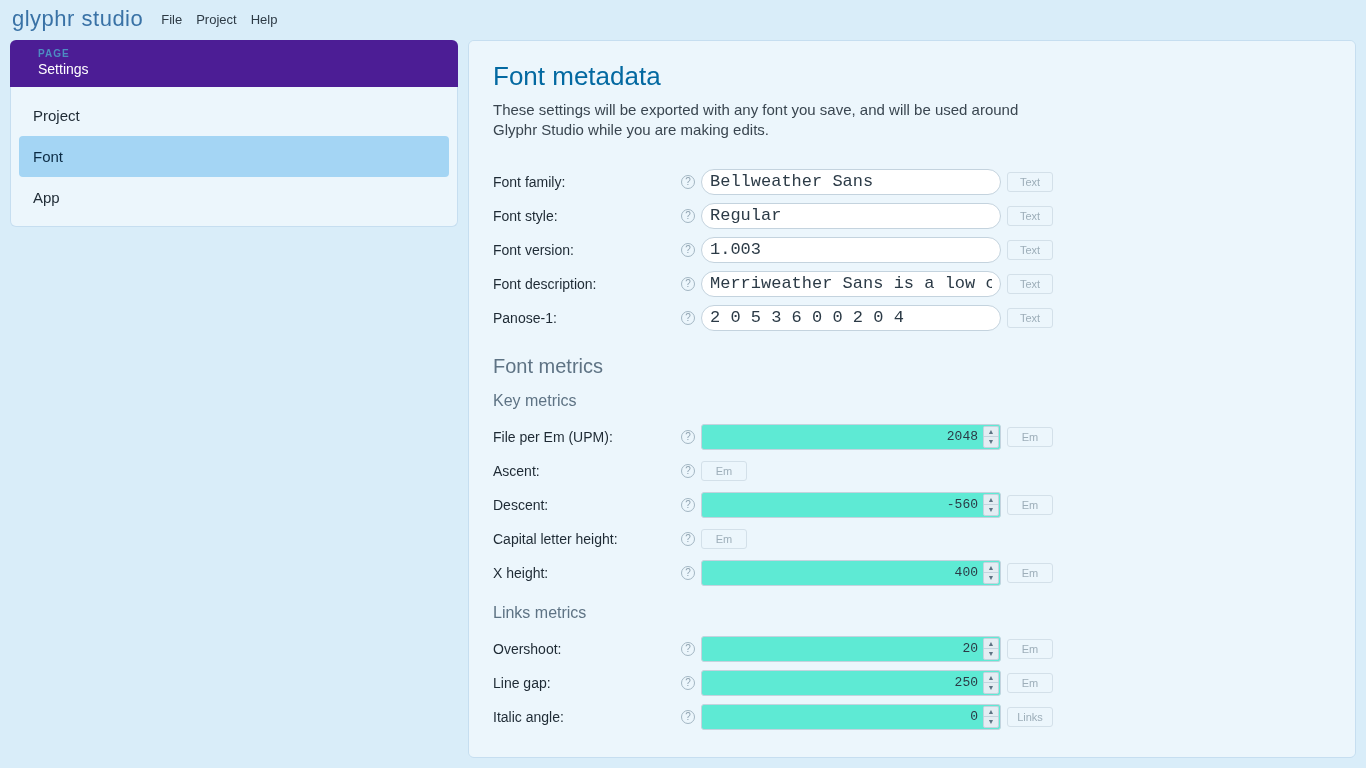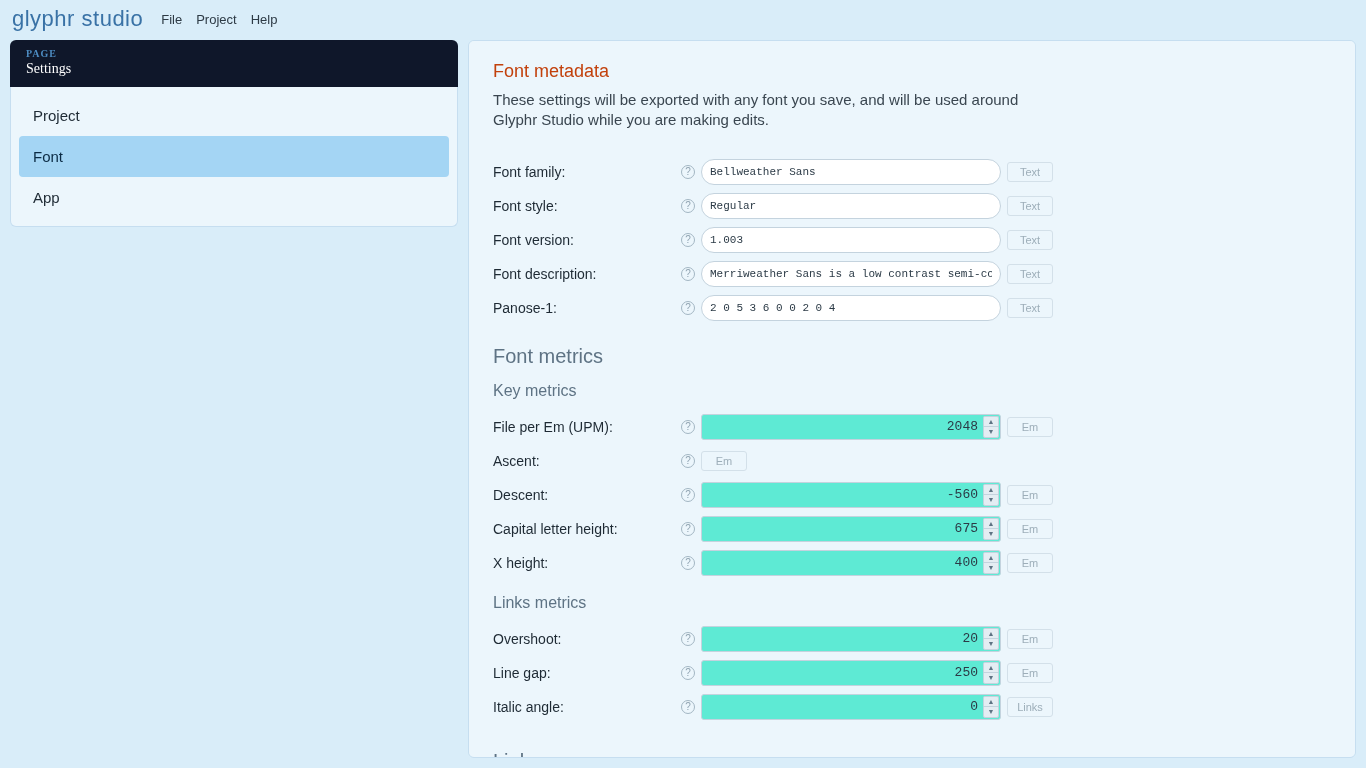--- a/index.html
+++ b/index.html
@@ -34,25 +34,24 @@
   }
   
   .layout {
     display: flex;
     gap: 10px;
     padding: 2px 10px 10px 10px;
   }
   
   .leftcol { width: 448px; flex: none; }
   .page-hdr {
-    background: #0f172a;
+    background: #4c1d95;
     color: #fff;
     border-radius: 6px 6px 0 0;
-    padding: 8px 16px 10px;
-    font-family: Liberation Serif, serif;
+    padding: 8px 28px 10px;
   }
   .page-hdr .eyebrow {
     font-size: 10px; letter-spacing: 1px;
     color: #4d8cc2; font-weight: 600;
   }
   .page-hdr .title { font-size: 14px; font-weight: 500; margin-top: 2px; }
   .tabcard {
     background: #ecf6fc;
     border: 1px solid #c6def0;
     border-top: none;
@@ -75,21 +74,21 @@
     border-radius: 6px;
     padding: 20px 24px 0 24px;
     height: 718px;
     overflow-y: auto;
     scrollbar-width: thin;
     scrollbar-color: #b6d2e6 #ecf6fc;
   }
   .main::-webkit-scrollbar { width: 10px; }
   .main::-webkit-scrollbar-thumb { background: #b6d2e6; border-radius: 5px;}
   .main::-webkit-scrollbar-track { background: #ecf6fc; }
-  .h1 { color: #c2410c; font-size: 18px; font-weight: 400; margin-bottom: 8px;}
+  .h1 { color: #0369a1; font-size: 26px; font-weight: 400; margin-bottom: 8px;}
   .h2 { color: #5e7384; font-size: 20px; font-weight: 400; margin-top: 20px; margin-bottom: 6px;}
   .h3 { color: #5e7384; font-size: 16px; font-weight: 400; margin-top: 14px; margin-bottom: 10px;}
   .desc { color: #3a4650; font-size: 15px; max-width: 560px; line-height: 1.35; margin-bottom: 24px;}
   .fieldrow {
     display: grid;
     grid-template-columns: 178px 18px 300px 50px;
     align-items: center;
     column-gap: 6px;
     height: 34px;
     font-size: 14px;
@@ -105,21 +104,21 @@
     justify-self: end;
     cursor: help;
   }
   .txtinput {
     width: 100%; height: 26px;
     border: 1px solid #c4d3de;
     border-radius: 13px;
     background: #fff;
     padding: 0 8px;
     font-family: ui-monospace, Menlo, Consolas, "Courier New", monospace;
-    font-size: 11px;
+    font-size: 17px;
     color: #2b3a46;
   }
   .numwrap { position: relative; }
   .numinput {
     width: 100%; height: 26px;
     border: 1px solid #c4d3de;
     border-radius: 3px;
     background: #5eead4;
     padding: 0 22px 0 8px;
     font-family: ui-monospace, Menlo, Consolas, "Courier New", monospace;
@@ -251,27 +250,20 @@
             <div>▲</div>
             <div>▼</div>
           </div>
       </div>
       <span class="unit">Em</span>
     </div>
 
     <div class="fieldrow">
       <span>Capital letter height:</span>
       <span class="help">?</span>
-      <div class="numwrap">
-        <input class="numinput" value="675" style="">
-        <div class="spinner">
-            <div>▲</div>
-            <div>▼</div>
-          </div>
-      </div>
       <span class="unit">Em</span>
     </div>
 
     <div class="fieldrow">
       <span>X height:</span>
       <span class="help">?</span>
       <div class="numwrap">
         <input class="numinput" value="400" style="">
         <div class="spinner">
             <div>▲</div>

